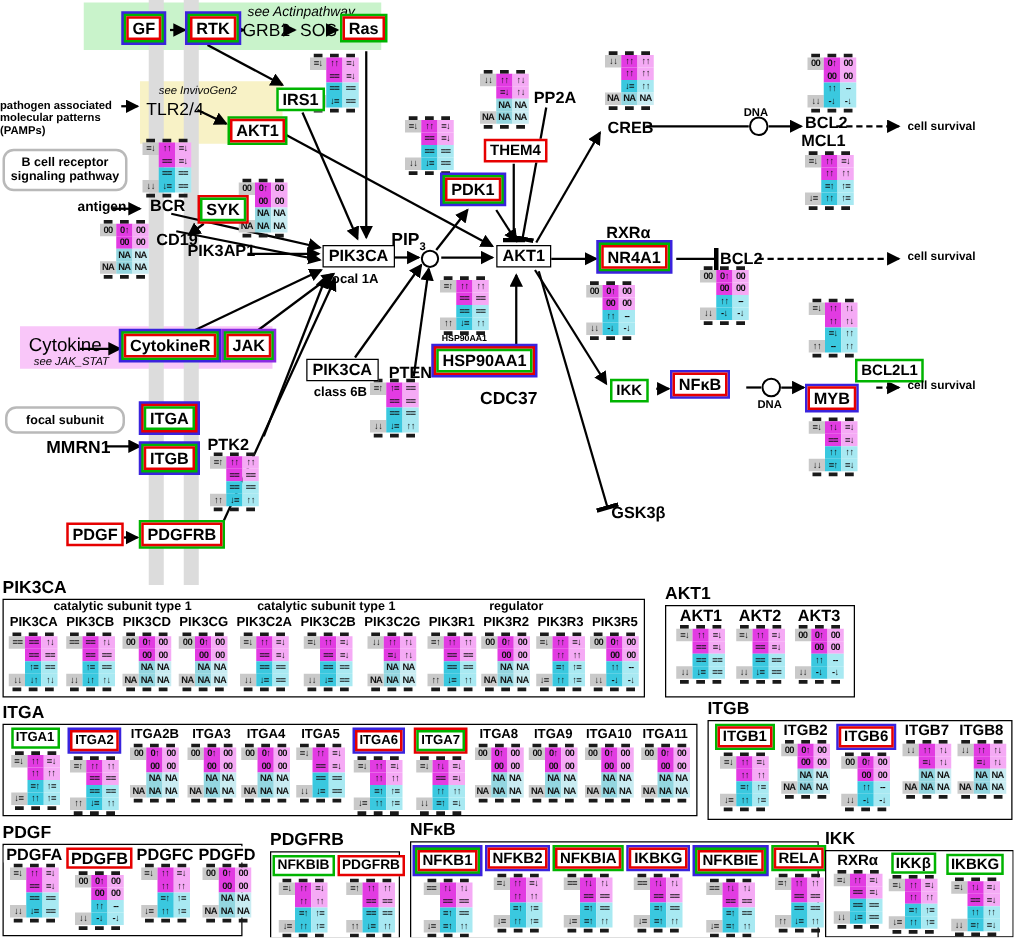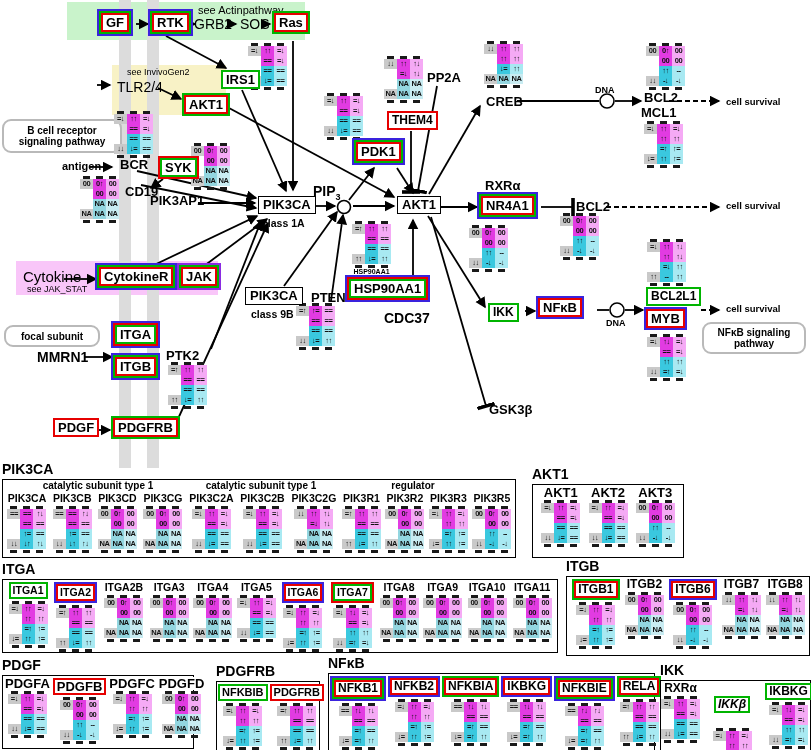--- a/index.html
+++ b/index.html
@@ -3,21 +3,21 @@
 <meta charset="utf-8">
 <style>
   html,body{margin:0;padding:0;background:#fff;}
   #stage{position:relative;width:811px;height:750px;background:#fff;overflow:hidden;
          font-family:"Liberation Sans",sans-serif;color:#000;}
   .membrane{position:absolute;top:0;width:12px;height:468px;background:#dcdcdc;z-index:1;}
   .banner{position:absolute;z-index:0;}
   .banner.green{background:#c9f3cb;}
   .banner.yellow{background:#f8f2c6;}
   .banner.pink{background:#f9c6f9;}
-  .see{position:absolute;font-size:10px;white-space:nowrap;z-index:2;}
+  .see{position:absolute;font-style:italic;font-size:10px;white-space:nowrap;z-index:2;}
   svg.wires{position:absolute;left:0;top:0;z-index:2;}
   .pwbox{position:absolute;border:2px solid #b9b9b9;border-radius:9px;font-weight:bold;
          font-size:10px;text-align:center;display:flex;align-items:center;justify-content:center;
          background:#fff;z-index:3;line-height:11px;padding:1px 2px;box-sizing:border-box;}
   .t{position:absolute;font-weight:bold;font-size:13px;white-space:nowrap;z-index:4;}
   .t.reg{font-weight:normal;font-size:14px;}
   .t.big{font-weight:normal;font-size:15px;}
   .t.sm{font-size:9px;}
   .t.cs{font-size:9.5px;}
   .t.cls{font-size:10.5px;}
@@ -117,49 +117,49 @@
       <circle cx="344" cy="207" r="6.5"></circle>
       <circle cx="607" cy="101" r="7"></circle>
       <circle cx="617" cy="310" r="7"></circle>
     </g>
   </svg>
 
   <span class="see" style="left:198px;top:4px;font-size:11px;">see Actinpathway</span>
   <span class="see" style="left:127px;top:67px;font-size:9px;">see InvivoGen2</span>
   <span class="see" style="left:27px;top:284px;font-size:9px;">see JAK_STAT</span>
 
-  <div class="pwbox" style="left:2px;top:119px;width:120px;height:34px;">B cell receptor signaling pathway</div>
+  <div class="pwbox" style="left:2px;top:119px;width:100px;height:34px;">B cell receptor signaling pathway</div>
   <div class="pwbox" style="left:4px;top:325px;width:96px;height:22px;">focal subunit</div>
-  <div class="pwbox" style="left:702px;top:322px;width:104px;height:32px;">NFκB signaling pathway</div>
+  <div class="t" style="left:0px;top:79px;width:98px;font-size:9px;line-height:10px;white-space:normal;">pathogen associated molecular patterns (PAMPs)</div>
 
   <div class="gbox" style="left: 101px; top: 13px; border: 2px solid rgb(230, 0, 0); box-shadow: rgb(0, 180, 0) 0px 0px 0px 2px, rgb(58, 35, 221) 0px 0px 0px 4px; margin: 0px;">GF</div>
   <div class="gbox" style="left: 152px; top: 13px; border: 2px solid rgb(230, 0, 0); box-shadow: rgb(0, 180, 0) 0px 0px 0px 2px, rgb(58, 35, 221) 0px 0px 0px 4px; margin: 0px;">RTK</div>
   <div class="gbox" style="left: 274px; top: 13px; border: 2px solid rgb(230, 0, 0); box-shadow: rgb(0, 180, 0) 0px 0px 0px 2px; margin: 0px;">Ras</div>
   <div class="gbox" style="left: 221px; top: 70px; border: 2px solid rgb(0, 180, 0); margin: 0px;">IRS1</div>
   <div class="gbox" style="left: 184px; top: 95px; border: 2px solid rgb(230, 0, 0); box-shadow: rgb(0, 180, 0) 0px 0px 0px 2px; margin: 0px;">AKT1</div>
   <div class="gbox" style="left: 160px; top: 158px; border: 2px solid rgb(0, 180, 0); box-shadow: rgb(230, 0, 0) 0px 0px 0px 2px; margin: 0px;">SYK</div>
   <div class="gbox" style="left: 99px; top: 267px; border: 2px solid rgb(230, 0, 0); box-shadow: rgb(0, 180, 0) 0px 0px 0px 2px, rgb(58, 35, 221) 0px 0px 0px 4px; margin: 0px;">CytokineR</div>
   <div class="gbox" style="left: 181px; top: 267px; border: 2px solid rgb(230, 0, 0); box-shadow: rgb(0, 180, 0) 0px 0px 0px 2px, rgb(138, 43, 226) 0px 0px 0px 4px; margin: 0px;">JAK</div>
   <div class="gbox" style="left: 115px; top: 325px; border: 2px solid rgb(0, 180, 0); box-shadow: rgb(230, 0, 0) 0px 0px 0px 2px, rgb(58, 35, 221) 0px 0px 0px 4px; margin: 0px;">ITGA</div>
   <div class="gbox" style="left: 115px; top: 357px; border: 2px solid rgb(230, 0, 0); box-shadow: rgb(0, 180, 0) 0px 0px 0px 2px, rgb(58, 35, 221) 0px 0px 0px 4px; margin: 0px;">ITGB</div>
   <div class="gbox" style="left: 53px; top: 418px; border: 2px solid rgb(230, 0, 0); margin: 0px;">PDGF</div>
   <div class="gbox" style="left: 113px; top: 418px; border: 2px solid rgb(230, 0, 0); box-shadow: rgb(0, 180, 0) 0px 0px 0px 2px; margin: 0px;">PDGFRB</div>
   <div class="gbox" style="left: 356px; top: 142px; border: 2px solid rgb(230, 0, 0); box-shadow: rgb(0, 180, 0) 0px 0px 0px 2px, rgb(58, 35, 221) 0px 0px 0px 4px; margin: 0px;">PDK1</div>
   <div class="gbox" style="left: 387px; top: 111px; font-size: 12px; border: 2px solid rgb(230, 0, 0); margin: 0px;">THEM4</div>
   <div class="gbox" style="left: 481px; top: 196px; border: 2px solid rgb(230, 0, 0); box-shadow: rgb(0, 180, 0) 0px 0px 0px 2px, rgb(58, 35, 221) 0px 0px 0px 4px; margin: 0px;">NR4A1</div>
   <div class="gbox" style="left: 349px; top: 279px; border: 2px solid rgb(0, 180, 0); box-shadow: rgb(230, 0, 0) 0px 0px 0px 2px, rgb(58, 35, 221) 0px 0px 0px 4px; margin: 0px;">HSP90AA1</div>
   <div class="gbox" style="left: 488px; top: 303px; font-size: 12px; border: 2px solid rgb(0, 180, 0); margin: 0px;">IKK</div>
   <div class="gbox" style="left: 538px; top: 298px; border: 2px solid rgb(230, 0, 0); box-shadow: rgb(58, 35, 221) 0px 0px 0px 2px; margin: 0px;">NFκB</div>
-  <div class="gbox" style="left: 646px; top: 287px; font-size: 12px; border: 2px solid rgb(0, 180, 0); margin: 0px;">BCL2L1</div>
+  <div class="gbox" style="left: 684px; top: 287px; font-size: 12px; border: 2px solid rgb(0, 180, 0); margin: 0px;">BCL2L1</div>
   <div class="gbox" style="left: 646px; top: 309px; border: 2px solid rgb(230, 0, 0); box-shadow: rgb(58, 35, 221) 0px 0px 0px 2px; margin: 0px;">MYB</div>
 
   <div class="bbox" style="left:258px;top:196px;">PIK3CA</div>
-  <span class="t cls" style="left:262px;top:217px;">class 1A</span>
+  <span class="t cls" style="left:262px;top:217px;">focal 1A</span>
   <div class="bbox" style="left:245px;top:287px;">PIK3CA</div>
-  <span class="t cls" style="left:251px;top:308px;">class 9B</span>
+  <span class="t cls" style="left:251px;top:308px;">class 6B</span>
   <div class="bbox" style="left:397px;top:196px;">AKT1</div>
 
   <span class="t reg" style="left:194px;top:16px;">GRB2</span>
   <span class="t reg" style="left:240px;top:16px;">SOS</span>
   <span class="t reg" style="left:117px;top:79px;">TLR2/4</span>
   <span class="t" style="left:62px;top:160px;font-size:11px;">antigen</span>
   <span class="t" style="left:120px;top:157px;">BCR</span>
   <span class="t" style="left:125px;top:184px;">CD19</span>
   <span class="t" style="left:150px;top:193px;">PIK3AP1</span>
   <span class="t big" style="left:23px;top:268px;">Cytokine</span>
@@ -3024,21 +3024,21 @@
               <span>
                 <i></i>
               </span>
               <span>
                 <i></i>
               </span>
             </div>
           </div>
         </div>
         <div class="gcol">
-          <span class="gname" style="border: 2px solid rgb(0, 180, 0); margin: 14px; font-style: italic;">IKKβ</span>
+          <span class="gname" style="border: 2px solid rgb(0, 180, 0); margin: 0;">IKKβ</span>
           <div class="hm">
             <div class="tick">
               <span>
                 <i></i>
               </span>
               <span>
                 <i></i>
               </span>
               <span>
                 <i></i>

